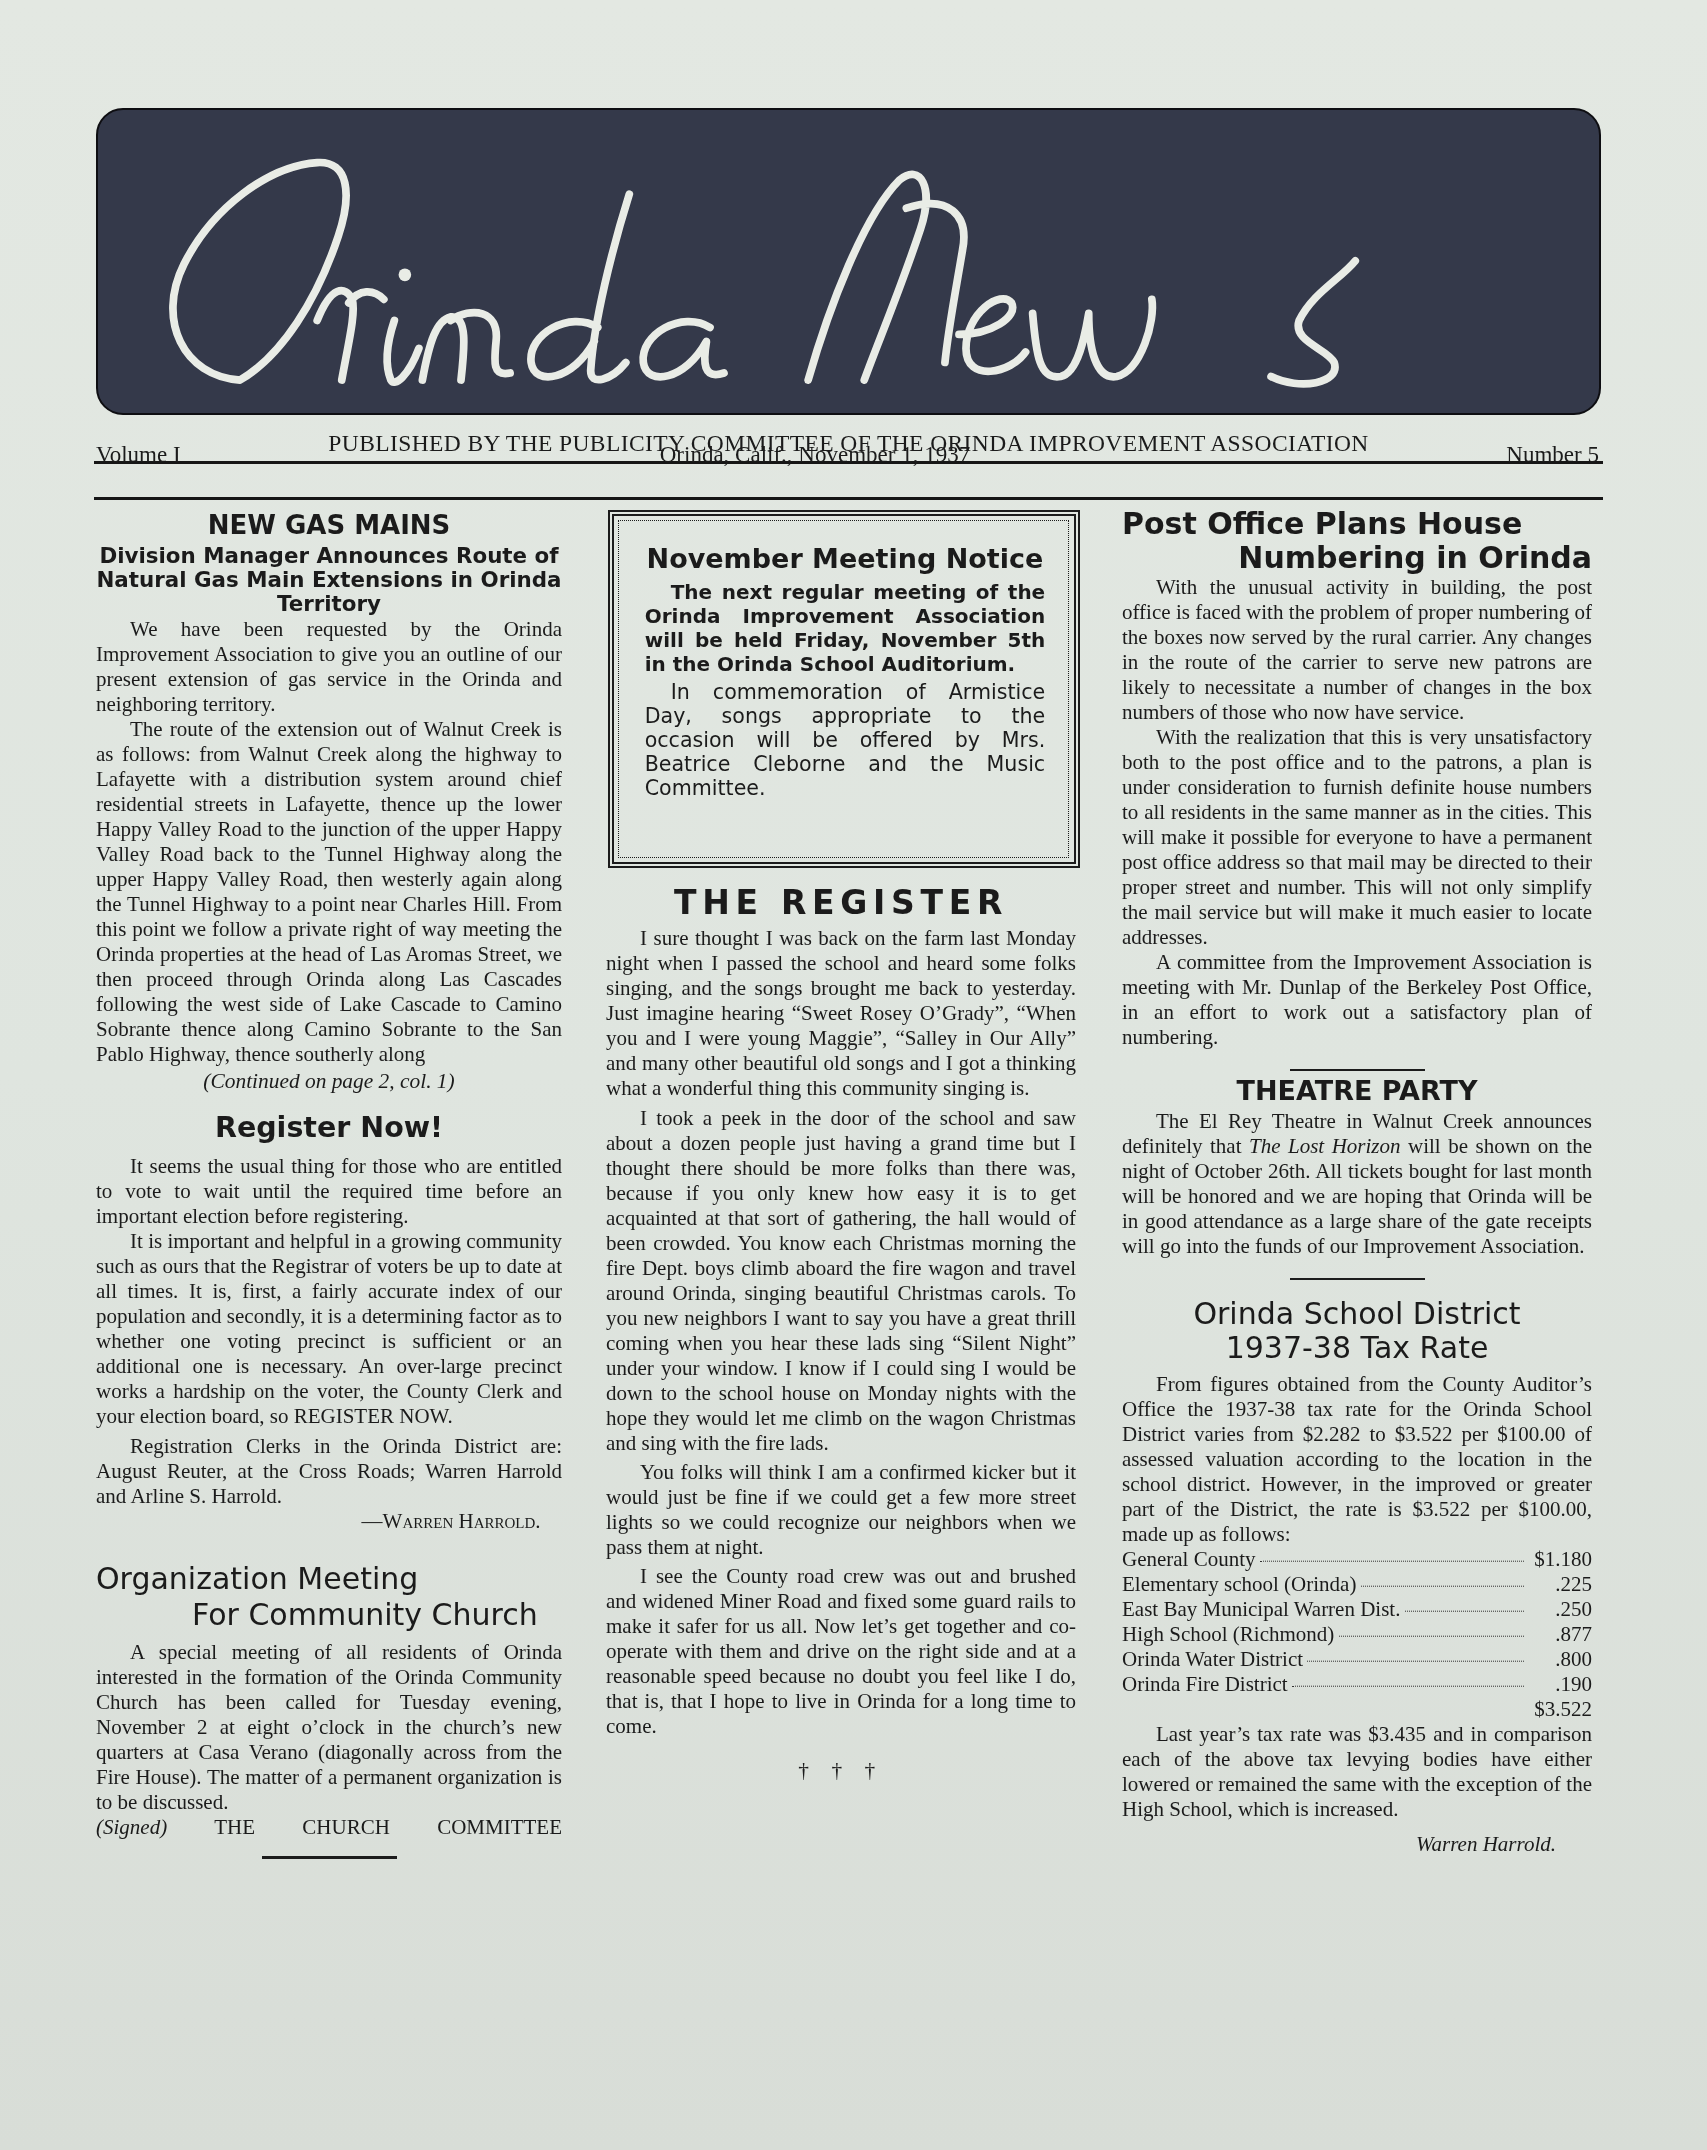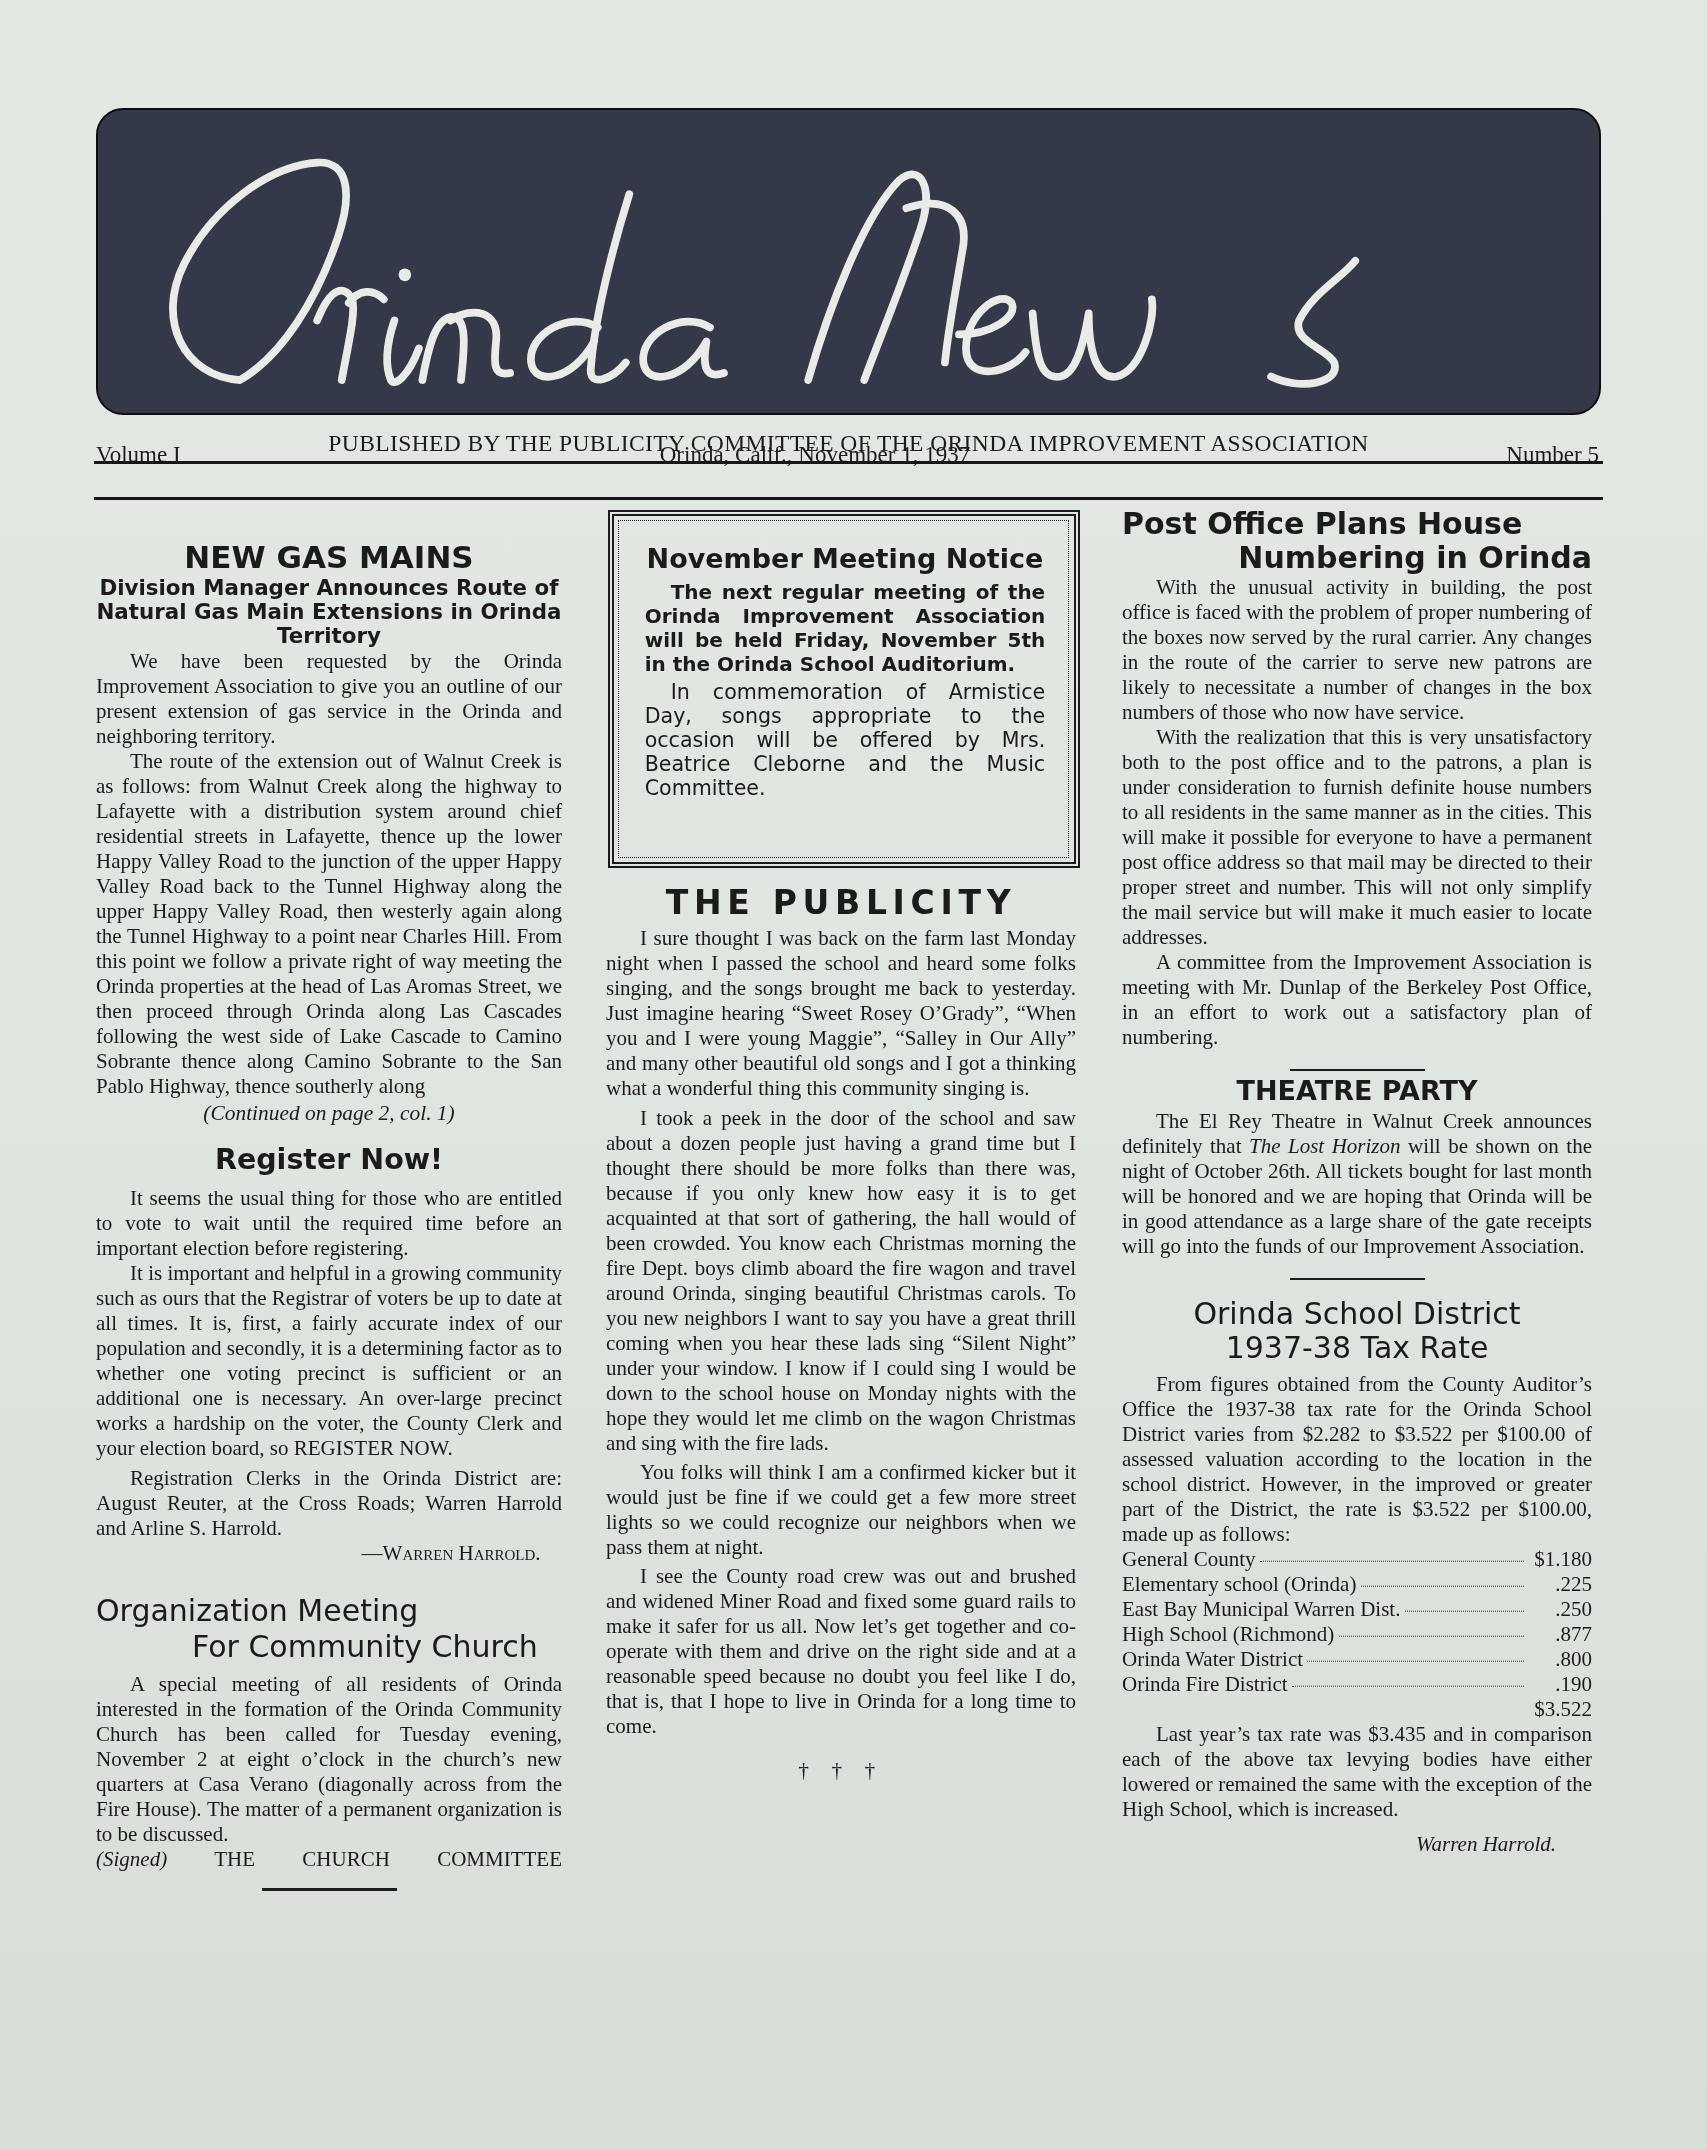--- a/index.html
+++ b/index.html
@@ -27,21 +27,21 @@
   .dateline {
     position: absolute; left: 96px; width: 1503px; top: 439px; height: 28.5px;
     font-size: 23px; display: flex; justify-content: space-between; align-items: flex-end;
   }
   .col { position: absolute; top: 507px; font-size: 21px; line-height: 25px; }
   .col1 { left: 96px; width: 466px; }
   .col2 { left: 606px; width: 470px; }
   .col3 { left: 1122px; width: 470px; }
   p { margin: 0; text-align: justify; text-indent: 34px; hyphens: manual; }
   .h-big { font-family: "DejaVu Sans", sans-serif; font-weight: bold; text-align: center; margin: 0; }
-  .h1 { font-size: 31px; line-height: 37px; margin-top: 32px; }
+  .h1 { font-size: 26px; line-height: 37px; }
   .sub { font-family: "DejaVu Sans", sans-serif; font-weight: bold; font-size: 21.4px; line-height: 24px; text-align: center; margin: 0 0 1.4px; }
   .cont { text-align: center; text-indent: 0; font-size: 21.4px; margin-top: 1.4px; }
   .cont i { font-style: italic; }
   .h2 { font-size: 28.5px; line-height: 37px; margin-top: 15.7px; margin-bottom: 7.1px; }
   .sig { text-align: right; text-indent: 0; font-variant: small-caps; padding-right: 21.4px; }
   .h-light { font-family: "DejaVu Sans", sans-serif; font-weight: normal; font-size: 30px; line-height: 36px; margin: 0; }
   .org-h { margin-top: 27px; margin-bottom: 7.1px; }
   .org-h .l2 { padding-left: 96px; }
   .short-rule { width: 135px; height: 2.8px; background: #1c1c1c; margin: 15.7px auto 0; }
   .notice-box {
@@ -137,21 +137,21 @@
     <div class="short-rule"></div>
   </div>
 
   <div class="col col2">
     <div class="notice-box">
       <div class="notice-title">November Meeting Notice</div>
       <p class="notice-bold">The next regular meeting of the Orinda Improvement Association will be held Friday, November 5th in the Orinda School Auditorium.</p>
       <p class="notice-body">In commemoration of Armistice Day, songs appropriate to the occasion will be offered by Mrs. Beatrice Cleborne and the Music Committee.</p>
     </div>
 
-    <div class="stroller-h">THE PUBLICITY</div>
+    <div class="stroller-h">THE REGISTER</div>
     <div class="stroller">
       <p>I sure thought I was back on the farm last Monday night when I passed the school and heard some folks singing, and the songs brought me back to yesterday. Just imagine hearing “Sweet Rosey O’Grady”, “When you and I were young Maggie”, “Salley in Our Ally” and many other beautiful old songs and I got a thinking what a wonderful thing this community singing is.</p>
       <p>I took a peek in the door of the school and saw about a dozen people just having a grand time but I thought there should be more folks than there was, because if you only knew how easy it is to get acquainted at that sort of gathering, the hall would of been crowded. You know each Christ­mas morning the fire Dept. boys climb aboard the fire wagon and travel around Orinda, singing beautiful Christmas carols. To you new neighbors I want to say you have a great thrill coming when you hear these lads sing “Silent Night” under your window. I know if I could sing I would be down to the school house on Monday nights with the hope they would let me climb on the wagon Christmas and sing with the fire lads.</p>
       <p>You folks will think I am a confirmed kicker but it would just be fine if we could get a few more street lights so we could recognize our neighbors when we pass them at night.</p>
       <p>I see the County road crew was out and brushed and widened Miner Road and fixed some guard rails to make it safer for us all. Now let’s get together and co-operate with them and drive on the right side and at a reasonable speed because no doubt you feel like I do, that is, that I hope to live in Orinda for a long time to come.</p>
     </div>
     <div class="ornament">† † †</div>
   </div>
 
   <div class="col col3">

